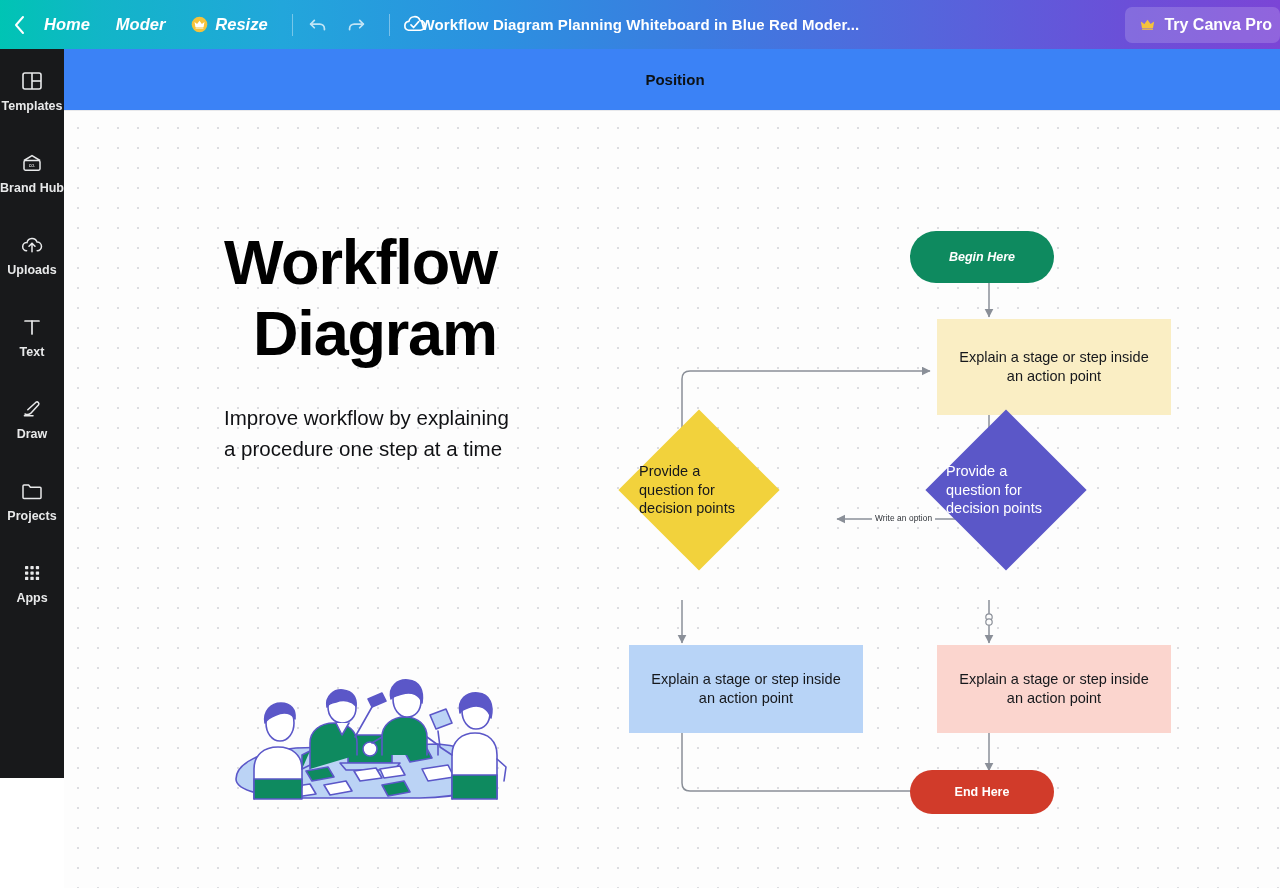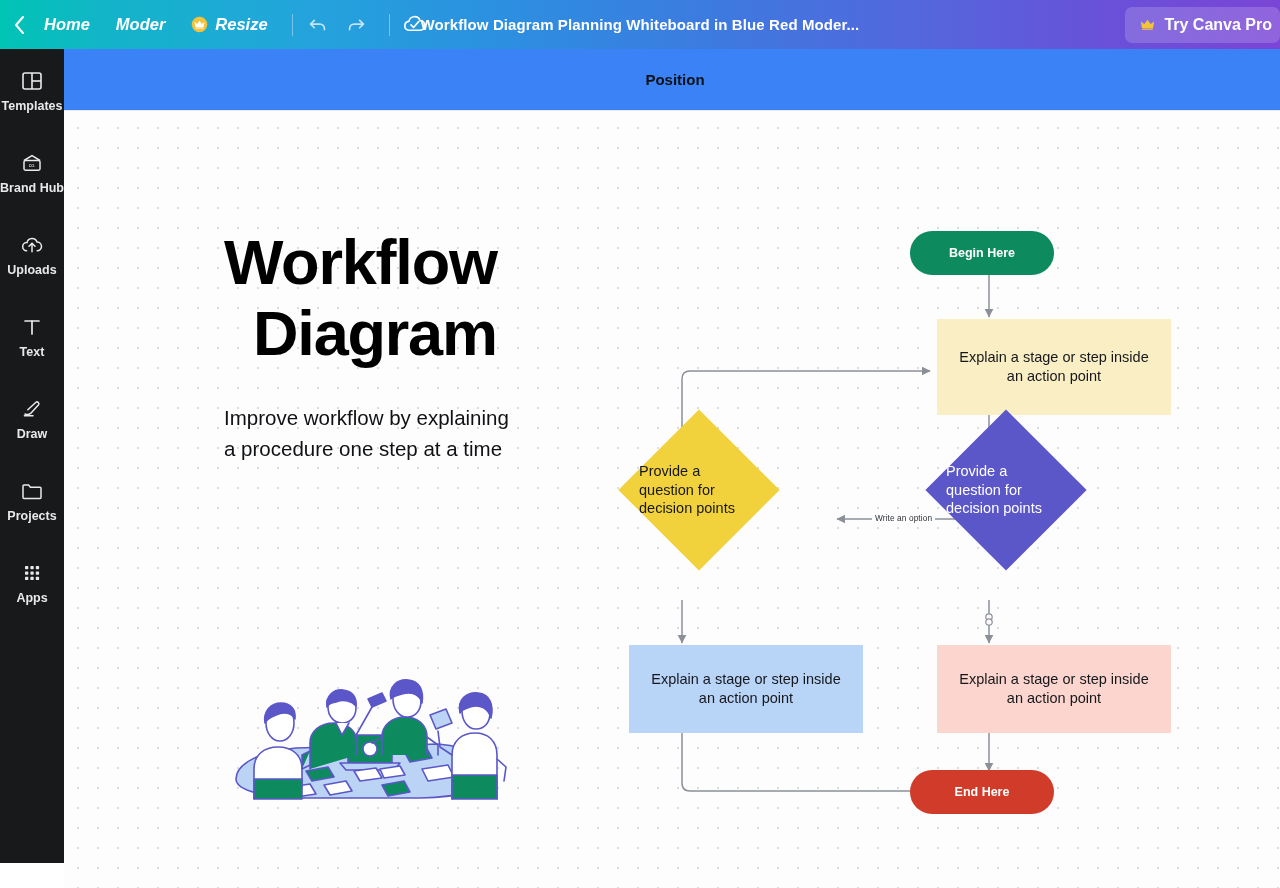--- a/index.html
+++ b/index.html
@@ -51,21 +51,21 @@
   }
   .pro-btn {
     display:flex; align-items:center; gap:8px;
     background:rgba(255,255,255,.17); border-radius:7px;
     padding:9px 8px 9px 14px; font-size:16px; font-weight:700; color:#fff;
     cursor:pointer; margin-right:0;
   }
 
   
   .sidebar {
-    position:absolute; left:0; top:49px; width:64px; height:814px;
+    position:absolute; left:0; top:49px; width:64px; height:729px;
     background:#18191B; z-index:30; overflow:hidden;
   }
   .sb-item {
     height:82px; display:flex; flex-direction:column;
     align-items:center; justify-content:center; gap:6px;
     color:#E8E9EA; cursor:pointer; position:relative;
   }
   .sb-ico { height:26px; display:flex; align-items:center; justify-content:center; }
   .sb-label {
     font-size:12.5px; font-weight:700; color:#E8E9EA;
@@ -387,21 +387,21 @@
 
           <path d="M618 621 V672 q0 8 8 8 H855" marker-end="url(#ar)"></path>
         </g>
 
         <g stroke="#8A8F98" stroke-width="1.2" fill="#FDFDFD">
           <circle cx="925" cy="506" r="3.2"></circle>
           <circle cx="925" cy="511" r="3.2"></circle>
         </g>
       </svg>
 
-      <div class="node pill" style="left:918px; top:120px; width:144px; height:44px; transform:translateX(-72px); background:#0E8A5F;">
+      <div class="node pill" style="left:918px; top:120px; width:144px; height:52px; transform:translateX(-72px); background:#0E8A5F;font-style:italic;">
         <span>Begin Here</span>
       </div>
 
       <div class="node boxnode" style="left:873px; top:208px; width:234px; height:96px; background:#FAEEC4; padding:0 22px;">
         <span>Explain a stage or step inside an action point</span>
       </div>
 
       <div class="diamond-wrap" style="left:868px; top:351px; width:114px; height:114px; transform:translate(-0px,0);">
         <div style="position:absolute; left:-11px; top:-57px; width:170px; height:170px;">
           <div class="diamond-shape" style="background:#5B57C8; width:114px; height:114px; left:28px; top:28px;"></div>

